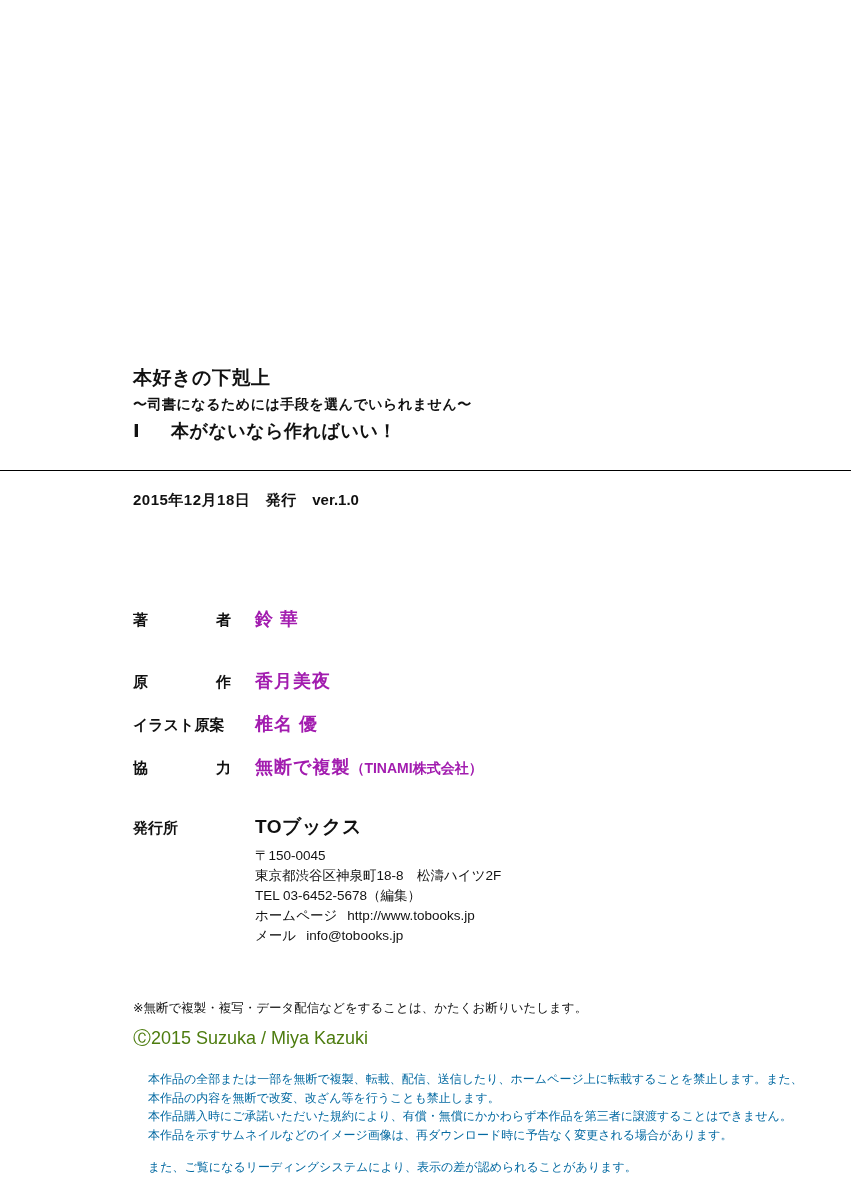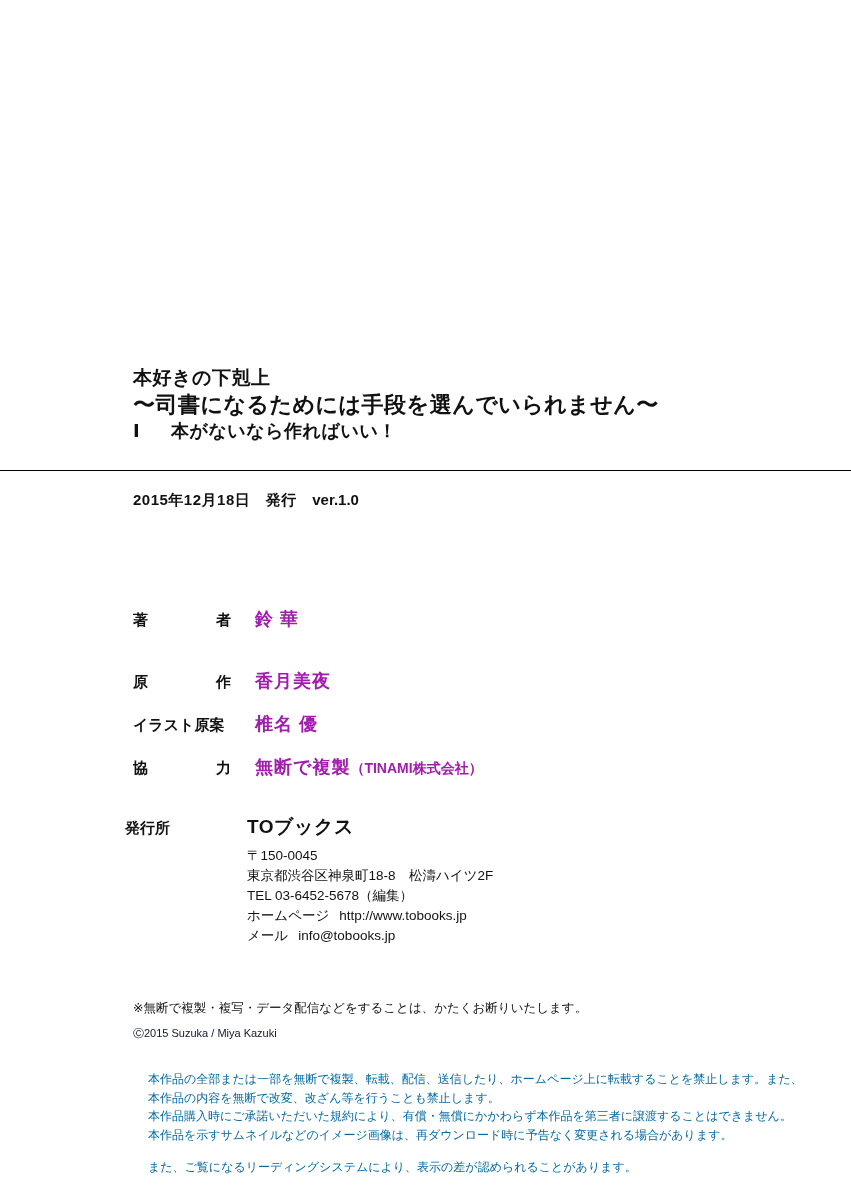--- a/index.html
+++ b/index.html
@@ -31,21 +31,21 @@
     width: 600px;
   }
   .title-line {
     font-weight: bold;
     font-size: 19px;
     letter-spacing: 0.5px;
     line-height: 27px;
     color: #111111;
     white-space: nowrap;
   }
-  .title-line.l2 { font-size: 22px; }
+  .title-line.l2 { font-size: 14px; }
   .title-line.l3 { font-size: 18px; }
   .title-vol {
     display: inline-block;
     min-width: 38px;
   }
 
   .rule {
     position: absolute;
     left: 0px;
     top: 458px;
@@ -105,21 +105,21 @@
     white-space: nowrap;
   }
   .credit-value .paren {
     font-size: 14px;
     letter-spacing: 0;
   }
 
   
   .publisher {
     position: absolute;
-    left: 125px;
+    left: 133px;
     top: 802px;
     width: 650px;
   }
   .pub-head {
     display: flex;
     align-items: baseline;
   }
   .pub-label {
     width: 122px;
     font-size: 15px;
@@ -160,22 +160,22 @@
     left: 133px;
     top: 988px;
     font-size: 12.5px;
     color: #111111;
     white-space: nowrap;
   }
   .copyright {
     position: absolute;
     left: 133px;
     top: 1014px;
-    font-size: 11px;
-    color: #0f172a;
+    font-size: 18px;
+    color: #4d7c0f;
     white-space: nowrap;
   }
   .legal {
     position: absolute;
     left: 148px;
     top: 1058px;
     width: 600px;
   }
   .legal-line {
     font-size: 12px;

